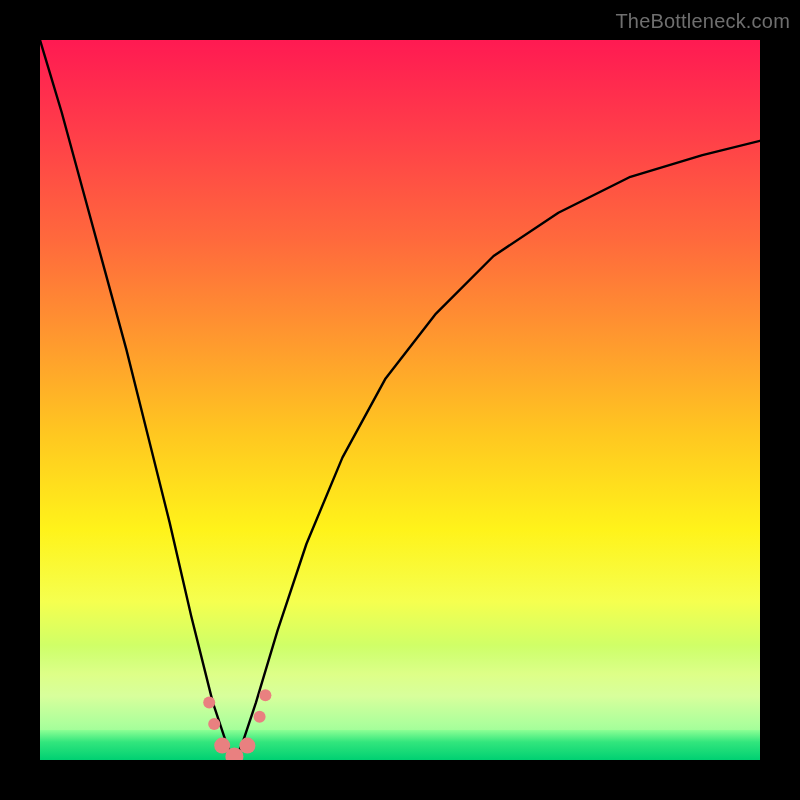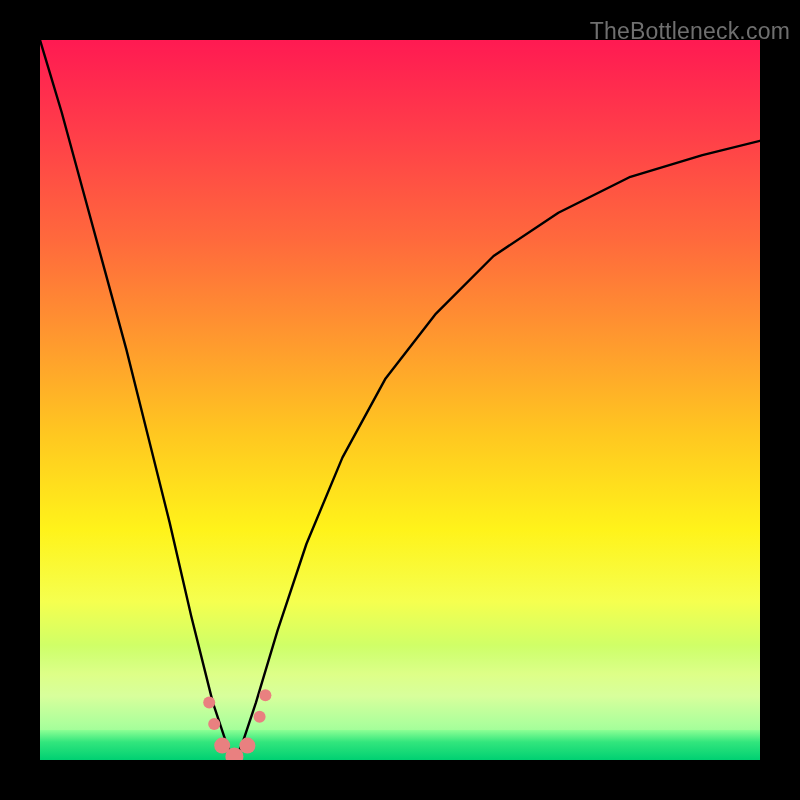--- a/index.html
+++ b/index.html
@@ -55,24 +55,24 @@
     width: 100%;
     height: 85px;
     background: linear-gradient(to bottom,
       rgba(255,255,120,0) 0%,
       rgba(255,255,150,0.55) 35%,
       rgba(255,255,170,0.65) 60%,
       rgba(200,255,160,0.7) 100%);
   }
   .watermark {
     position: absolute;
-    top: 18px;
+    top: 10px;
     right: 10px;
     color: #6f6f6f;
-    font-size: 23px;
+    font-size: 20px;
     letter-spacing: 0.2px;
     user-select: none;
   }
   svg.curve {
     position: absolute;
     left: 0;
     top: 0;
     width: 720px;
     height: 720px;
   }

